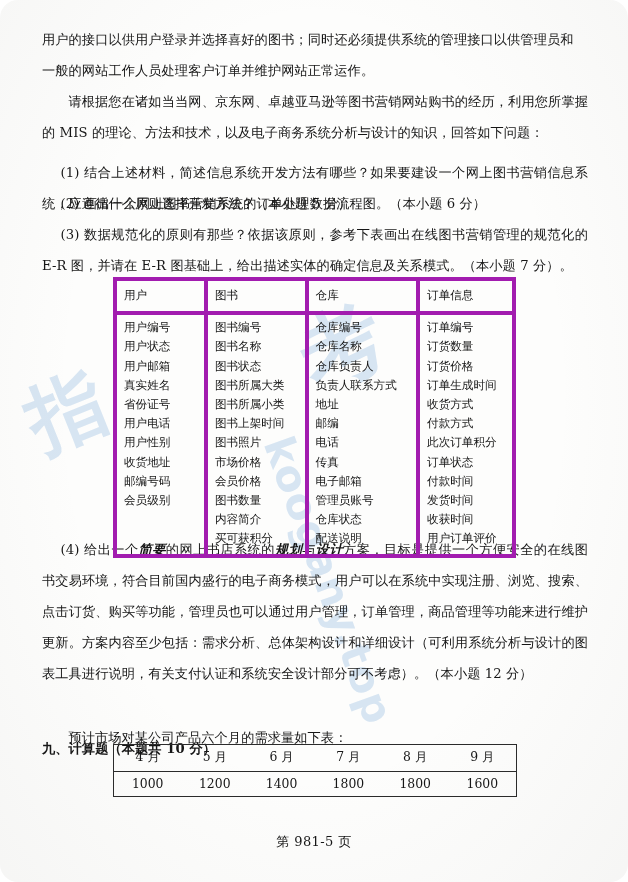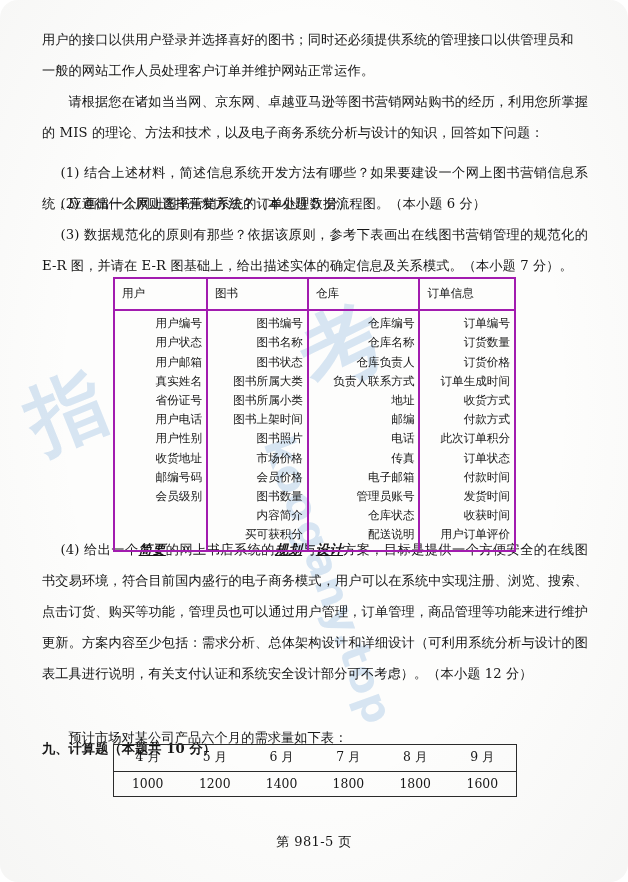--- a/index.html
+++ b/index.html
@@ -85,38 +85,37 @@
   .entity-table {
     position: absolute;
     left: 113px;
     top: 277px;
     width: 403px;
     border-collapse: collapse;
     z-index: 2;
     background: transparent;
   }
   .entity-table td {
-    border: 2px solid #a21caf;
+    border: 4px solid #a21caf;
     vertical-align: top;
     padding: 3px 4px 5px 7px;
     font-size: 11.6px;
     line-height: 19.2px;
     font-family: "DejaVu Serif", "Liberation Serif", serif;
     margin-top: 25px;
   }
   .entity-table td.head {
     padding-top: 5px;
     padding-bottom: 6px;
     border-bottom: 1px solid #2b2b2b;
   }
   .entity-table .cell-list {
     margin: 0;
     padding: 0;
     list-style: none;
-    text-align: right;
   }
   .entity-table .cell-list li { white-space: nowrap; }
   .col-w1 { width: 102px; }
   .col-w2 { width: 100px; }
   .col-w3 { width: 110px; }
   .col-w4 { width: 91px; }
   
   .demand-table {
     position: absolute;
     left: 113px;

